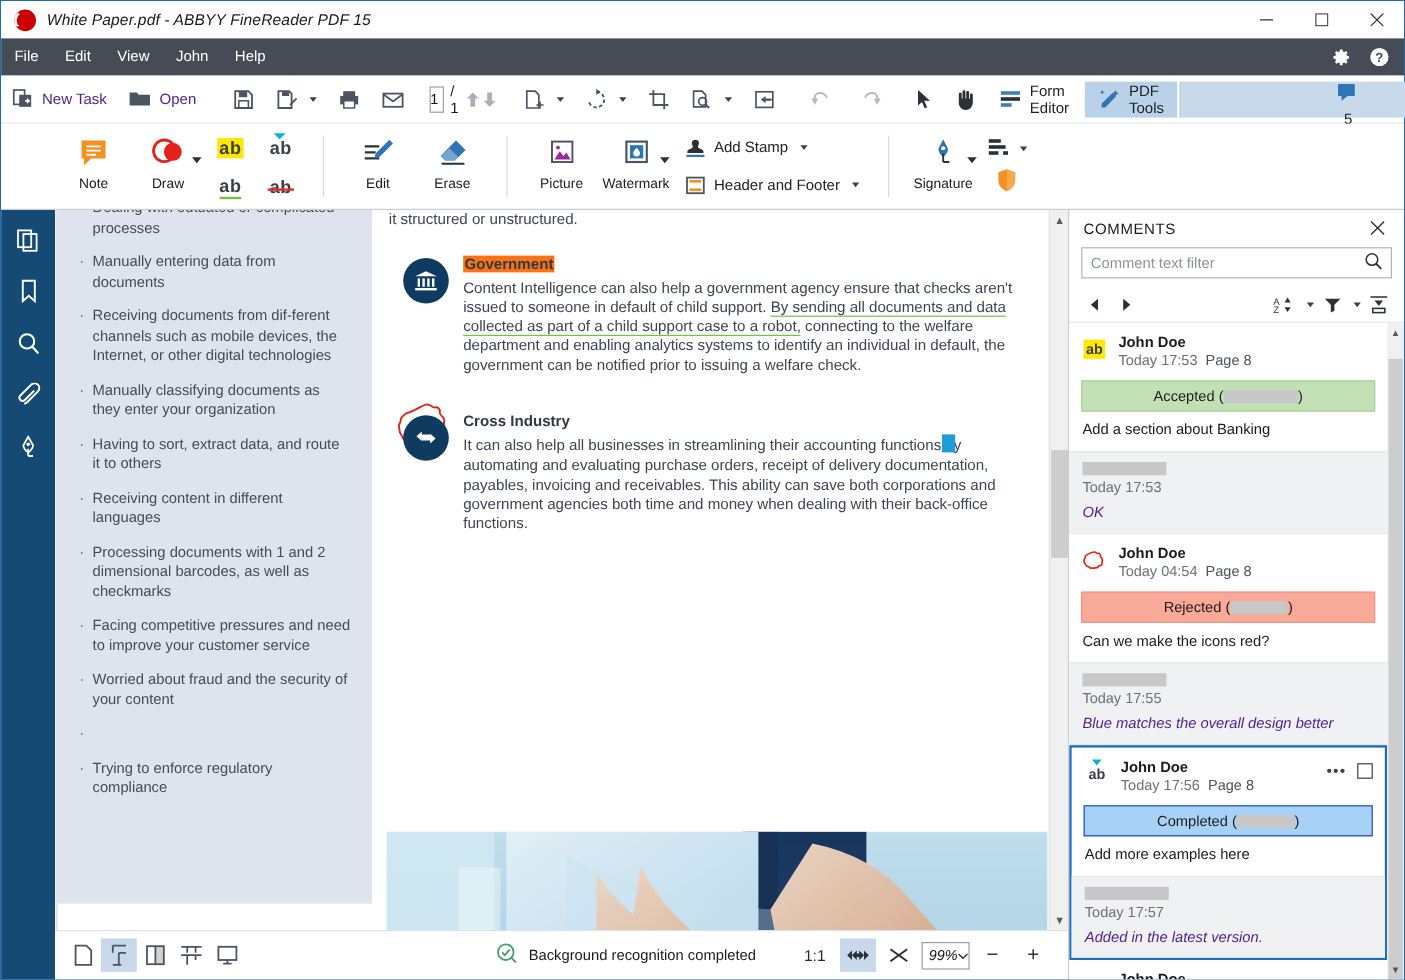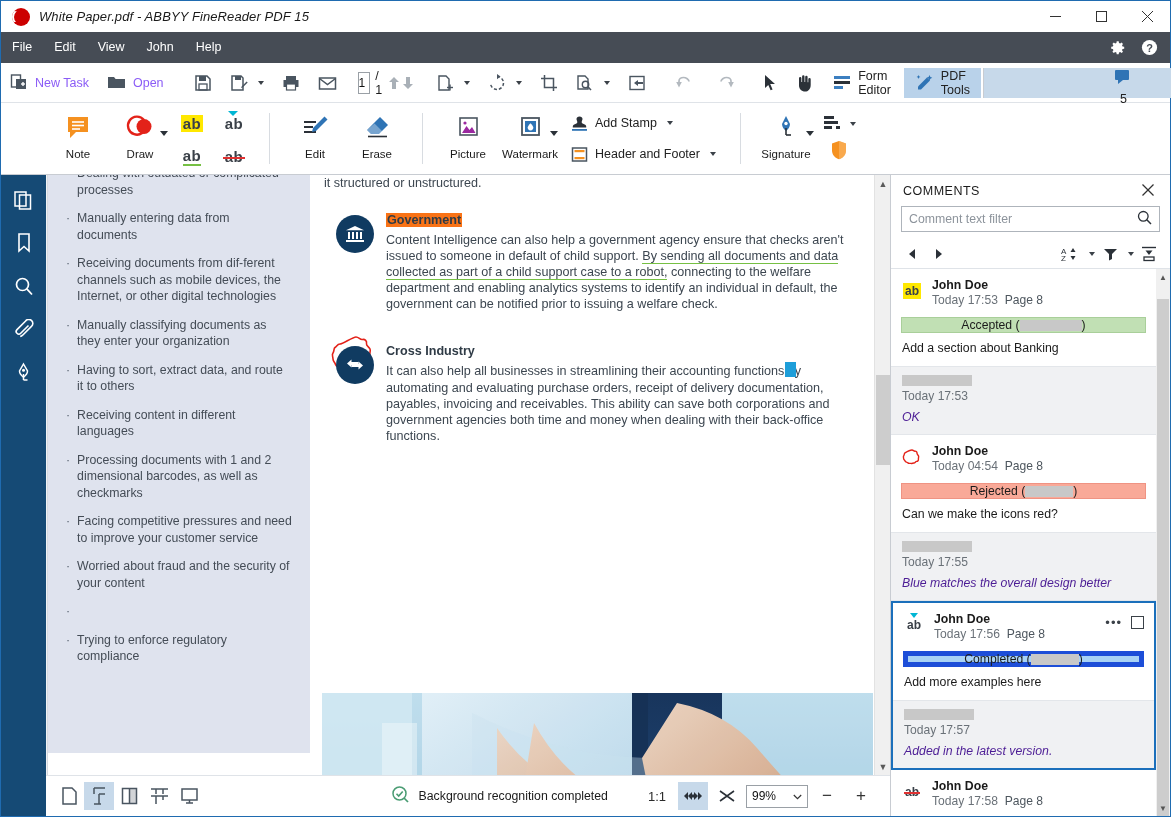--- a/index.html
+++ b/index.html
@@ -56,21 +56,21 @@
   .menu-right { margin-left:auto;display:flex;align-items:center;padding-right:8px;gap:6px;}
   .menu-icon{width:26px;height:26px;display:flex;align-items:center;justify-content:center;}
 
   
   .toolbar {
     height:40px;background:#fff;display:flex;align-items:center;
     flex:0 0 40px; border-bottom:1px solid #dfe3e8;
   }
   .tb-btn {
     display:flex;align-items:center;gap:7px;height:30px;padding:0 9px;
-    color:#8b5cf6; font-size:12.5px; white-space:nowrap;
+    color:#4c1d95; font-size:12.5px; white-space:nowrap;
   }
   .tb-ico{display:flex;align-items:center;justify-content:center;}
   .tb-sep{width:1px;height:22px;background:#d4d8dd;margin:0 6px;}
   .page-field {
     width:32px;height:22px;border:1px solid #9aa0a6;background:#fff;
     font-size:12px;text-align:right;padding-right:4px;line-height:20px;color:#111;
   }
   .page-total{font-size:12.5px;color:#1b1b1b;margin-left:5px;margin-right:5px;}
   .arrow-btn{width:26px;height:26px;display:flex;align-items:center;justify-content:center;}
   .caret{width:0;height:0;border-left:3.5px solid transparent;border-right:3.5px solid transparent;border-top:4.5px solid #3b4148;margin-left:3px;}
@@ -160,22 +160,22 @@
 
   .statusbar{
     height:41px;background:#fff;display:flex;align-items:center;border-top:1px solid #dfe3e8;
     flex:0 0 41px;padding-left:8px;
   }
   .sb-ico{width:30px;height:28px;display:flex;align-items:center;justify-content:center;}
   .sb-ico.active{background:#c7d9ea;}
   .sb-mid{margin-left:auto;display:flex;align-items:center;gap:4px;padding-right:14px;}
   .sb-status{display:flex;align-items:center;gap:9px;font-size:12.3px;color:#1b1b1b;margin-right:28px;}
   .zoom-sel{
-    width:62px;height:23px;border:1px solid #9aa0a6;background:#fff;font-size:12px;color:#111;
-    display:flex;align-items:center;justify-content:space-between;padding:0 5px;
+    width:40px;height:23px;border:1px solid #9aa0a6;background:#fff;font-size:12px;color:#111;
+    display:flex;align-items:center;justify-content:space-between;padding:0 5px;font-style:italic;
   }
   .zbtn{width:30px;height:28px;display:flex;align-items:center;justify-content:center;font-size:17px;color:#333;}
   .onetoone{font-size:13px;color:#2b2b2b;padding:0 8px;}
 
   
   .comments{
     width:280px;flex:0 0 280px;background:#fff;border-left:1px solid #c8ccd2;
     display:flex;flex-direction:column;min-height:0;
   }
   .cm-head{height:31px;display:flex;align-items:center;padding:0 12px;flex:0 0 31px;}
@@ -196,24 +196,24 @@
   .cm-card.sel{border:2px solid #1b6fbb;}
   .cm-hdr{display:flex;align-items:flex-start;gap:9px;padding:9px 10px 2px 10px;}
   .cm-avatar{width:22px;height:22px;display:flex;align-items:center;justify-content:center;flex:0 0 22px;margin-top:2px;}
   .cm-meta{flex:1;min-width:0;}
   .cm-author{font-size:12.3px;font-weight:bold;color:#1b1b1b;line-height:15px;}
   .cm-sub{font-size:12.1px;color:#6a7178;line-height:15px;}
   .cm-sub .pg{color:#4d565e;}
   .cm-actions{display:flex;align-items:center;gap:9px;padding-top:3px;}
   .cm-dots{font-size:13px;color:#3b4148;letter-spacing:1px;}
   .cm-check{width:13px;height:13px;border:1.4px solid #3b4148;}
-  .cm-status{margin:7px 10px 0 10px;height:16px;display:flex;align-items:center;justify-content:center;font-size:12.2px;color:#1b1b1b;}
+  .cm-status{margin:7px 10px 0 10px;height:26px;display:flex;align-items:center;justify-content:center;font-size:12.2px;color:#1b1b1b;}
   .cm-status.accepted{background:#c1e0b4;border:1px solid #a9cf9a;}
   .cm-status.rejected{background:#f9a998;border:1px solid #ef9383;}
-  .cm-status.completed{background:#a8d2f5;border:5px solid #1d4ed8;}
+  .cm-status.completed{background:#a8d2f5;border:1px solid #1d4ed8;}
   .redact{display:inline-block;background:#c8c8c8;height:11px;vertical-align:-1px;}
   .cm-text{padding:8px 11px 11px 11px;font-size:12.3px;color:#1b1b1b;}
   .cm-reply{background:#f0f1f3;padding:8px 11px 10px 11px;border-top:1px solid #e3e6ea;}
   .cm-reply .rname{height:11px;width:70px;background:#c8c8c8;margin-bottom:3px;}
   .cm-reply .rtime{font-size:12.1px;color:#6a7178;margin-bottom:7px;}
   .cm-reply .rtext{font-size:12.3px;color:#4c1d95;font-style:italic;}
 </style>
 </head>
 <body>
 

